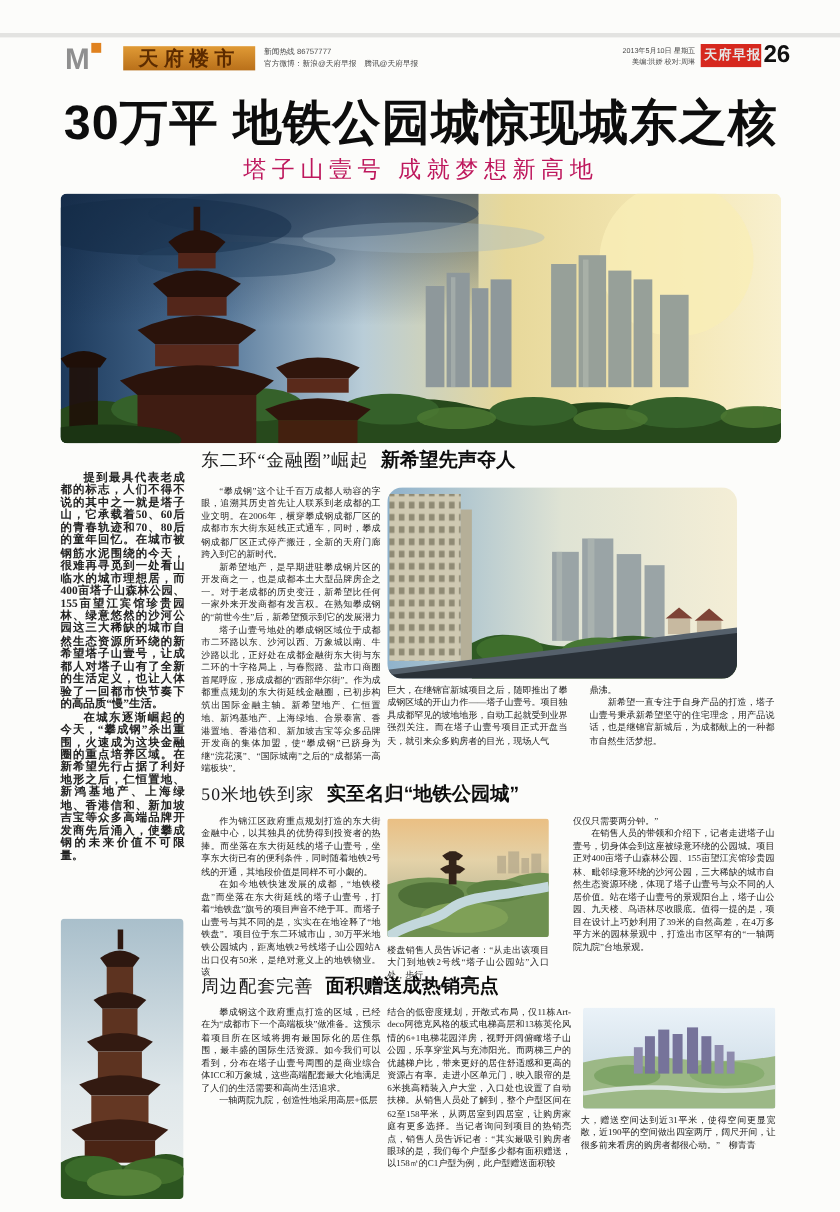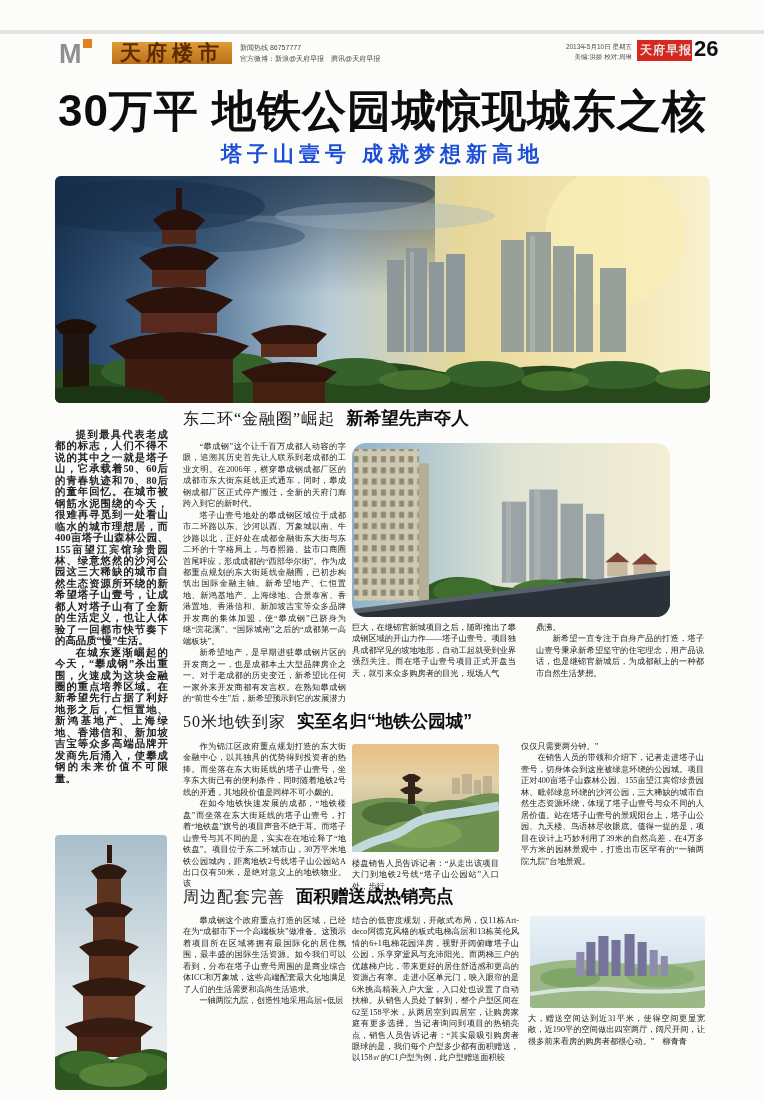--- a/index.html
+++ b/index.html
@@ -12,35 +12,35 @@
   .abs { position:absolute; }
 
   
   .top-strip { left:0; top:30px; width:764px; height:4px; background:#e3e3e1; }
   .logo { left:59px; top:39px; width:50px; height:30px; }
   .logo-m { font-family:"Liberation Sans",sans-serif; font-weight:900; font-size:27px; color:#8f8f8f; line-height:30px; }
   .logo-cube { position:absolute; left:24px; top:0; width:9px; height:9px; background:#e0821f; }
   .banner { left:112px; top:42px; width:120px; height:22px;
     background:linear-gradient(180deg,#e09a35,#b9701a);
     display:flex; align-items:center; justify-content:center; }
-  .banner span { font-family:Liberation Serif, serif; font-weight:900; font-size:21px; letter-spacing:5px; color:#5c2b00; }
+  .banner span { font-family:Liberation Serif, serif; font-weight:900; font-size:18px; letter-spacing:5px; color:#5c2b00; }
   .contact { left:240px; top:42px; font-size:7px; line-height:11px; color:#4a4a4a; font-family:"Liberation Sans",sans-serif; }
   .meta { left:520px; top:42px; width:112px; text-align:right; font-size:6.5px; line-height:10px; color:#4a4a4a; font-family:"Liberation Sans",sans-serif; }
   .masthead { left:637px; top:40px; width:55px; height:21px; background:#d6281e;
     color:#e5e5e5; font-family:"Liberation Sans",sans-serif; font-weight:900;
     font-size:12px; line-height:21px; text-align:right; letter-spacing:1px; }
   .pagenum { left:694px; top:36px; font-family:"Liberation Sans",sans-serif; font-weight:900; font-size:22px; color:#111;text-align:right; }
 
   
   .headline { left:55px; top:82px; width:655px; text-align:center;
     font-family:"Liberation Sans",sans-serif; font-weight:900; font-size:44px;
     letter-spacing:1px; color:#0d0d0d; white-space:nowrap; }
   .subhead { left:55px; top:140px; width:655px; text-align:center;
-    font-family:"Liberation Sans",sans-serif; font-weight:700; font-size:21px;
-    letter-spacing:5px; color:#1d4ed8; }
+    font-family:"Liberation Sans",sans-serif; font-weight:400; font-size:21px;
+    letter-spacing:5px; color:#be185d; }
 
   
   .hero { left:55px; top:176px; width:655px; height:227px; border-radius:6px; overflow:hidden; }
   .sidebar-img { left:55px; top:835px; width:112px; height:255px; border-radius:4px; overflow:hidden; }
   .s1-img { left:352px; top:443px; width:318px; height:174px; border-radius:14px; overflow:hidden; }
   .s2-img { left:352px; top:744px; width:147px; height:108px; border-radius:3px; overflow:hidden; }
   .s3-img { left:530px; top:916px; width:175px; height:92px; border-radius:3px; overflow:hidden; }
   .hero svg, .sidebar-img svg, .s1-img svg, .s2-img svg, .s3-img svg { display:block; width:100%; height:100%; }
 
   
@@ -205,22 +205,22 @@
       <ellipse cx="85" cy="230" rx="28" ry="12" fill="#426f2c"></ellipse>
       <ellipse cx="58" cy="240" rx="34" ry="12" fill="#57833a"></ellipse>
     </svg>
   </div>
 
   <div class="abs sec-head h1">
     <span class="light">东二环“金融圈”崛起</span><span class="bold">新希望先声夺人</span>
   </div>
   <div class="abs col s1c1">
     <p>“攀成钢”这个让千百万成都人动容的字眼，追溯其历史首先让人联系到老成都的工业文明。在2006年，横穿攀成钢成都厂区的成都市东大街东延线正式通车，同时，攀成钢成都厂区正式停产搬迁，全新的天府门廊跨入到它的新时代。</p>
+    <p>新希望地产，是早期进驻攀成钢片区的开发商之一，也是成都本土大型品牌房企之一。对于老成都的历史变迁，新希望比任何一家外来开发商都有发言权。在熟知攀成钢的“前世今生”后，新希望预示到它的发展潜力</p>
     <p>塔子山壹号地处的攀成钢区域位于成都市二环路以东、沙河以西、万象城以南、牛沙路以北，正好处在成都金融街东大街与东二环的十字格局上，与春熙路、盐市口商圈首尾呼应，形成成都的“西部华尔街”。作为成都重点规划的东大街延线金融圈，已初步构筑出国际金融主轴。新希望地产、仁恒置地、新鸿基地产、上海绿地、合景泰富、香港置地、香港信和、新加坡吉宝等众多品牌开发商的集体加盟，使“攀成钢”已跻身为继“浣花溪”、“国际城南”之后的“成都第一高端板块”。</p>
-    <p>新希望地产，是早期进驻攀成钢片区的开发商之一，也是成都本土大型品牌房企之一。对于老成都的历史变迁，新希望比任何一家外来开发商都有发言权。在熟知攀成钢的“前世今生”后，新希望预示到它的发展潜力</p>
   </div>
   <div class="abs s1-img">
     <svg viewBox="0 0 314 172" preserveAspectRatio="none">
       <defs>
         <linearGradient id="s1sky" x1="0" x2="1" y1="0" y2="0">
           <stop offset="0" stop-color="#8fb2cc"></stop>
             <stop offset="0.5" stop-color="#dfe3d4"></stop>
             <stop offset="1" stop-color="#f4eed6"></stop>
         </linearGradient>
         <pattern id="win" width="9" height="11" patternUnits="userSpaceOnUse">

